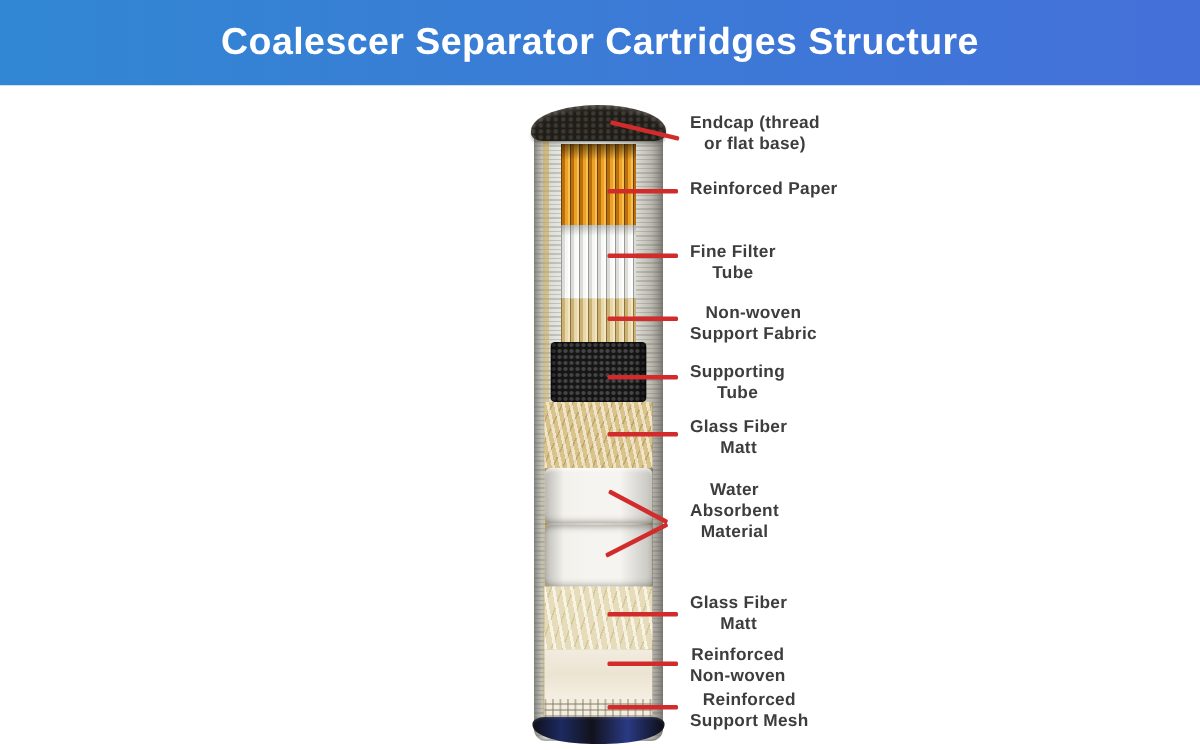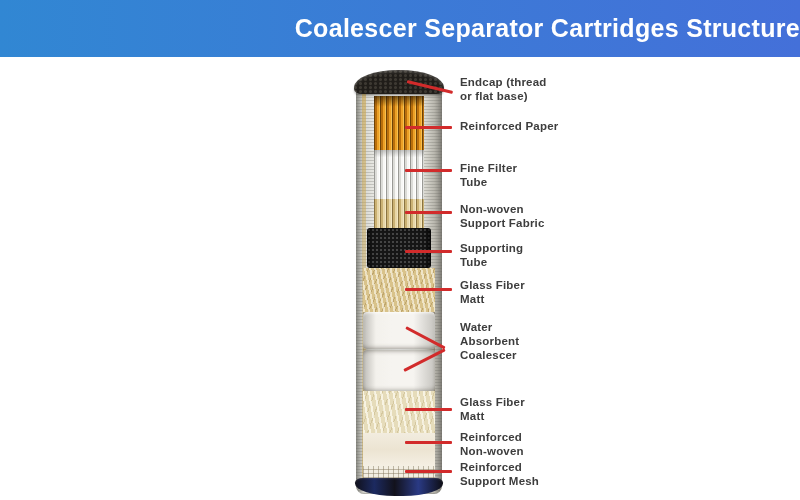--- a/index.html
+++ b/index.html
@@ -1,24 +1,24 @@
 <!DOCTYPE html>
 <html><head>
 <meta charset="utf-8">
 <style>
   html,body{margin:0;padding:0;background:#fff;}
   .page{position:relative;width:800px;height:500px;overflow:hidden;background:#fff;
         font-family:"Liberation Sans",sans-serif;}
   
   .header{position:absolute;left:0;top:0;width:800px;height:57px;
           background:linear-gradient(90deg,#3187d3 0%,#3b7bd6 50%,#4470d9 100%);
-          display:flex;align-items:center;justify-content:flex-end;}
+          display:flex;align-items:center;justify-content:center;}
   .title{margin:0;color:#ffffff;font-size:25px;font-weight:700;letter-spacing:.3px;}
   
-  .main{position:absolute;left:0;top:57px;width:800px;height:443px;background:#fff;}
+  .main{position:absolute;left:0;top:57px;width:800px;height:443px;background:#fff;text-align:center;}
 
   
   .cart{position:absolute;left:354px;top:13px;width:90px;height:426px;}
   .shell{position:absolute;left:2px;top:12px;width:86px;height:412px;border-radius:8px;
          background:
            repeating-linear-gradient(180deg,rgba(105,105,98,.28) 0 1px,transparent 1px 3px),
            linear-gradient(90deg,#8f8f88 0%,#d8d8d2 9%,#f4f4f0 30%,#ffffff 50%,#ecebe4 74%,#bab8af 91%,#83817a 100%);
          box-shadow:inset 0 0 4px rgba(0,0,0,.15);}
   .gold-thread{position:absolute;left:8px;top:20px;width:4px;height:396px;
          background:linear-gradient(180deg,rgba(203,168,84,.65),rgba(203,168,84,.35) 60%,rgba(203,168,84,.6));
@@ -136,21 +136,21 @@
     <div class="label" style="top:104px;">Fine Filter
 Tube</div>
     <div class="label" style="top:145px;">Non-woven
 Support Fabric</div>
     <div class="label" style="top:184px;">Supporting
 Tube</div>
     <div class="label" style="top:221px;">Glass Fiber
 Matt</div>
     <div class="label" style="top:263px;">Water
 Absorbent
-Coalescer</div>
+Material</div>
     <div class="label" style="top:338px;">Glass Fiber
 Matt</div>
     <div class="label" style="top:373px;">Reinforced
 Non-woven</div>
     <div class="label" style="top:403px;">Reinforced
 Support Mesh</div>
 
   </main>
 </div>
 

